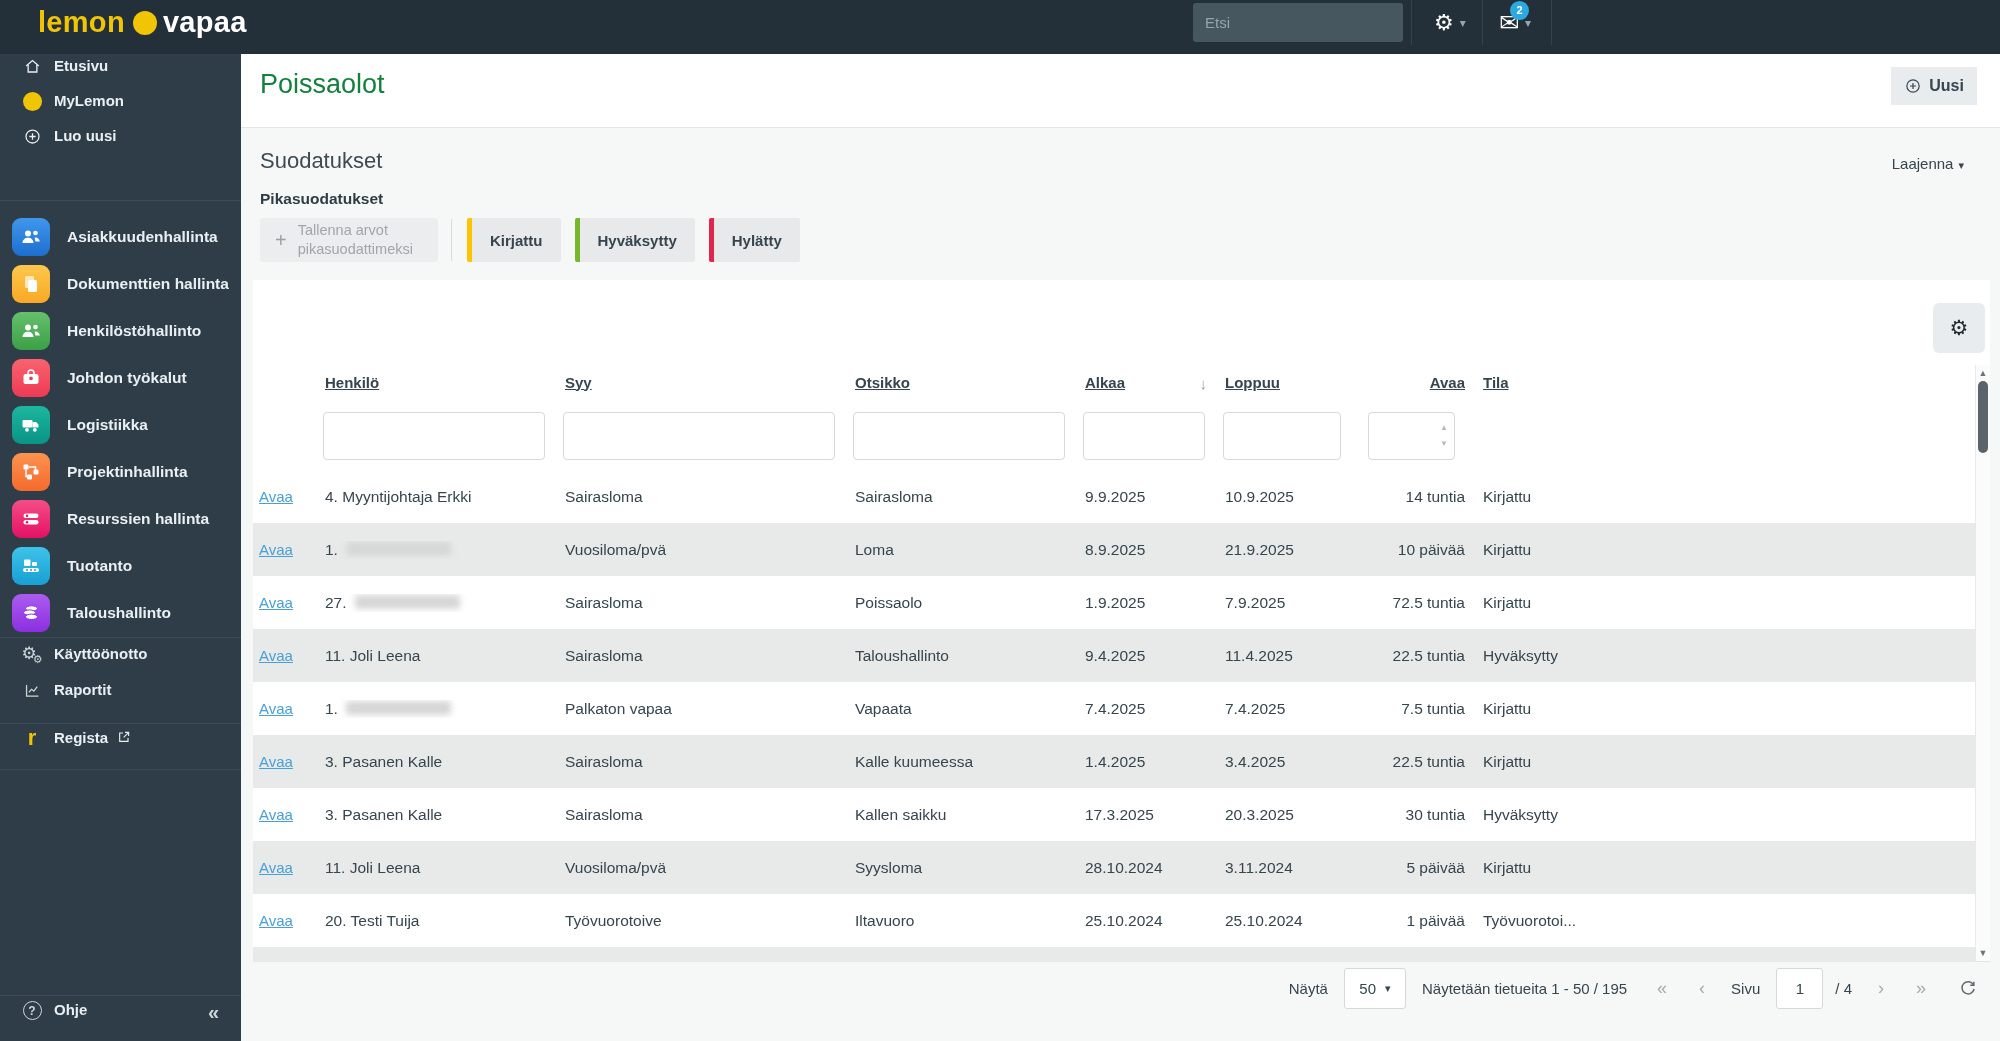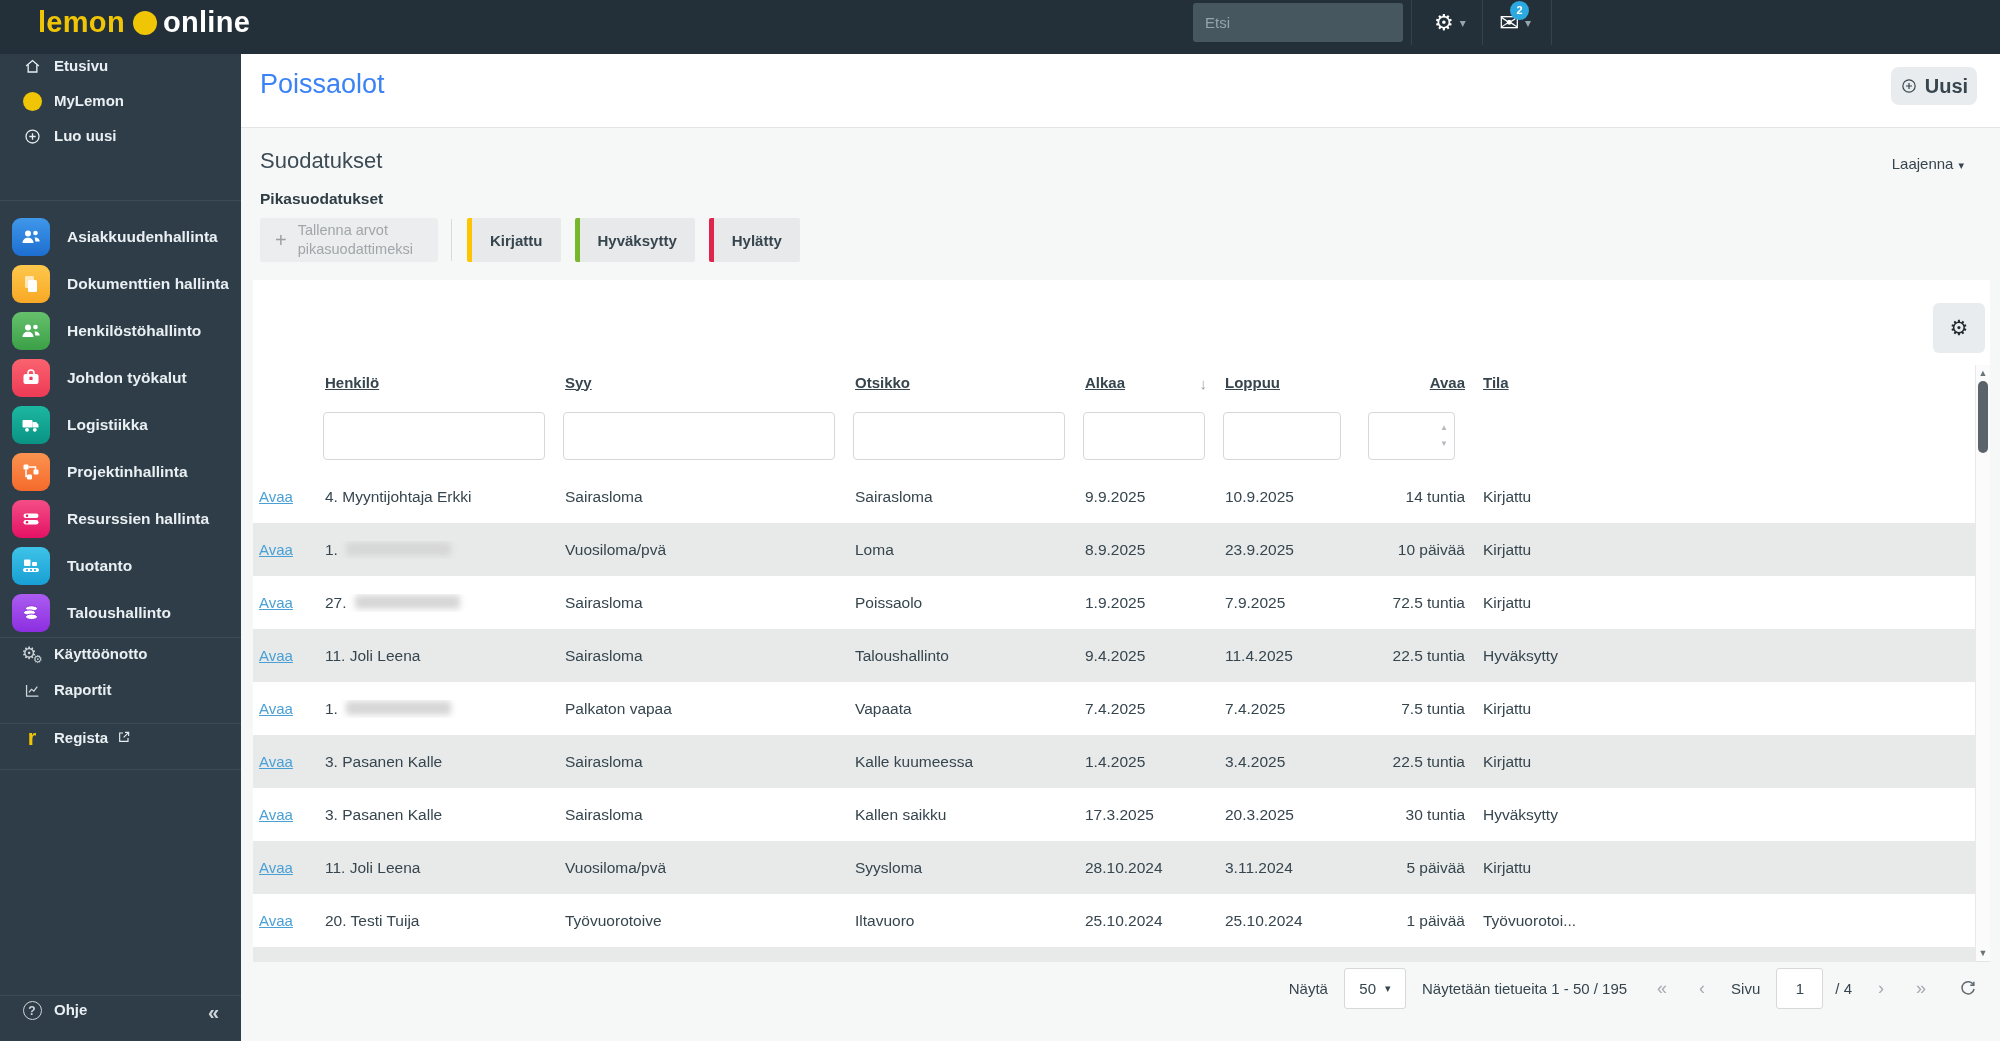--- a/index.html
+++ b/index.html
@@ -43,22 +43,22 @@
   .mi-8{background:linear-gradient(180deg,#3ec3e8,#189fd4)}
   .gear-big{font-size:17px;line-height:1}
   .gear-small{font-size:11px;margin-left:-4px;vertical-align:-4px;display:inline-block}
   .regista-r{color:#f0c505;font-size:22px;font-weight:bold;line-height:.8}
   .ext-ic{margin-left:8px;display:flex}
   .help-circle{width:19px;height:19px;border:1.6px solid #cfd6da;border-radius:50%;display:flex;align-items:center;justify-content:center;font-size:12px;font-weight:bold;color:#cfd6da}
   .collapse{position:absolute;right:22px;font-size:20px;color:#cfd6da;cursor:pointer}
 
   
   .page-header{position:absolute;left:241px;top:45px;right:0;height:83px;background:#fff;border-bottom:1px solid #e3e5e7;z-index:4}
-  .page-title{position:absolute;left:19px;top:24px;font-size:27px;color:#3b82f6}
-  .btn-uusi{position:absolute;right:23px;top:22px;width:86px;height:38px;background:#e9ecee;border:none;border-radius:8px;display:flex;align-items:center;justify-content:center;gap:7px;font-size:20px;font-weight:600;color:#36454e;cursor:pointer}
+  .page-title{position:absolute;left:19px;top:24px;font-size:27px;color:#15803d}
+  .btn-uusi{position:absolute;right:23px;top:22px;width:86px;height:38px;background:#e9ecee;border:none;border-radius:0;display:flex;align-items:center;justify-content:center;gap:7px;font-size:16px;font-weight:600;color:#36454e;cursor:pointer}
   .btn-uusi svg{width:18px;height:18px}
 
   
   .content{position:absolute;left:241px;top:128px;right:0;bottom:0;background:#f6f7f7}
   .sec-title{position:absolute;left:19px;top:20px;font-size:22px;color:#3c4b54}
   .expand{position:absolute;right:36px;top:27px;font-size:15px;color:#36454e;cursor:pointer}
   .expand .tb-caret{color:#36454e;margin-left:5px;font-size:11px}
   .quick-title{position:absolute;left:19px;top:62px;font-size:15.5px;font-weight:bold;color:#2f3d45}
   .quick-row{position:absolute;left:19px;top:90px;height:44px;display:flex;align-items:center}
   .btn-save{width:178px;height:44px;background:#ecedee;border:none;border-radius:3px;color:#a0a6aa;display:flex;align-items:center;gap:11px;padding:0 8px 0 15px;font-size:14.5px;line-height:1.3;text-align:left;cursor:pointer}
@@ -113,21 +113,21 @@
   .pg-chev.next{margin-right:32px}.pg-chev.last{margin-right:32px}
   .pg-refresh{display:flex;cursor:pointer}
 </style>
 </head>
 <body>
 
 <div class="topbar">
   <div class="logo">
     <span class="l1">lemon</span>
     <span class="dot"></span>
-    <span class="l2">online</span>
+    <span class="l2">vapaa</span>
   </div>
   <input class="search" placeholder="Etsi" style="">
   <div class="tb-sep" style="left:1411px"></div>
   <div class="tb-group" style="left:1434px">
     <span class="tb-glyph">⚙</span>
     <span class="tb-caret">▾</span>
   </div>
   <div class="tb-sep" style="left:1482px"></div>
   <div class="tb-group" style="left:1499px">
     <span class="mail-wrap">
@@ -390,21 +390,21 @@
           <div class="cell">10.9.2025</div>
           <div class="cell right">14 tuntia</div>
           <div class="cell tila">Kirjattu</div>
         </div>
         <div class="trow grid gray">
           <div class="cell avaa"><a>Avaa</a></div>
           <div class="cell">1.<span class="redacted"></span></div>
           <div class="cell">Vuosiloma/pvä</div>
           <div class="cell">Loma</div>
           <div class="cell">8.9.2025</div>
-          <div class="cell">23.9.2025</div>
+          <div class="cell">21.9.2025</div>
           <div class="cell right">10 päivää</div>
           <div class="cell tila">Kirjattu</div>
         </div>
         <div class="trow grid">
           <div class="cell avaa"><a>Avaa</a></div>
           <div class="cell">27.<span class="redacted"></span></div>
           <div class="cell">Sairasloma</div>
           <div class="cell">Poissaolo</div>
           <div class="cell">1.9.2025</div>
           <div class="cell">7.9.2025</div>

